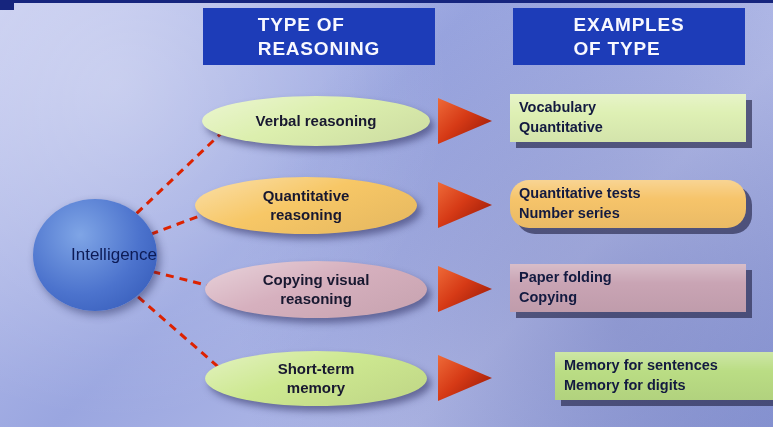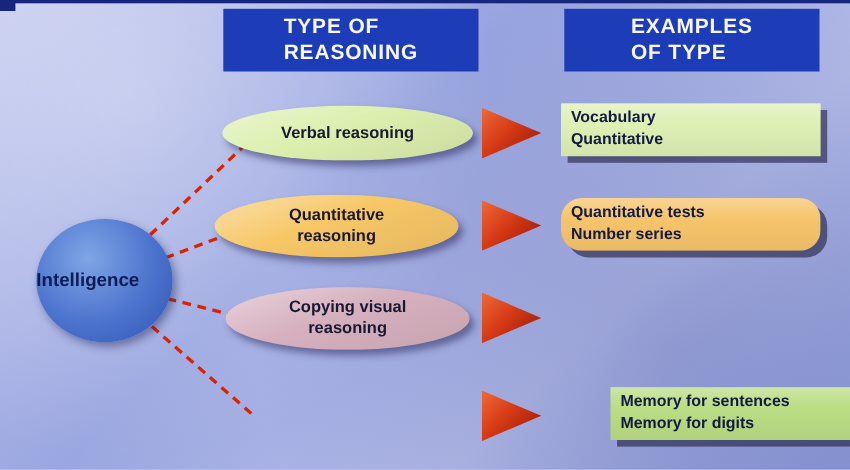--- a/index.html
+++ b/index.html
@@ -49,23 +49,23 @@
     stroke-dasharray: 8 6;
   }
 
   .root-node {
     position: absolute;
     left: 33px; top: 199px;
     width: 124px; height: 112px;
     border-radius: 50%;
     background: radial-gradient(circle at 38% 32%, #7fa5e6 0%, #4c73cd 55%, #2f55b4 100%);
     box-shadow: 3px 4px 8px rgba(25,30,80,0.45);
-    display: flex; align-items: center; justify-content: flex-start;
+    display: flex; align-items: center; justify-content: flex-end;
     color: #0d1b56;
-    font-weight: bold;
+    font-weight: normal;
     font-size: 17px;
   }
 
   .ellipse {
     position: absolute;
     border-radius: 50%;
     display: flex; align-items: center; justify-content: center;
     text-align: center;
     font-weight: bold;
     font-size: 15px;
@@ -141,18 +141,22 @@
 
   <div class="ellipse ellipse-2" style="background-color: rgb(247, 199, 102);">Quantitative
 reasoning</div>
   <div class="arrow arrow-2"></div>
   <div class="example-box box-2" style="background-color: rgb(246, 196, 106); border-radius: 19px;">Quantitative tests
 Number series</div>
 
   <div class="ellipse ellipse-3" style="background-color: rgb(214, 176, 190);">Copying visual
 reasoning</div>
   <div class="arrow arrow-3"></div>
+  <div class="example-box box-3" style="background-color: rgb(201, 164, 180);">Paper folding
+Copying</div>
 
+  <div class="ellipse ellipse-4" style="background-color: rgb(205, 232, 144);">Short-term
+memory</div>
   <div class="arrow arrow-4"></div>
   <div class="example-box box-4" style="background-color: rgb(186, 221, 132);">Memory for sentences
 Memory for digits</div>
 
 </div>
 
 </body></html>

